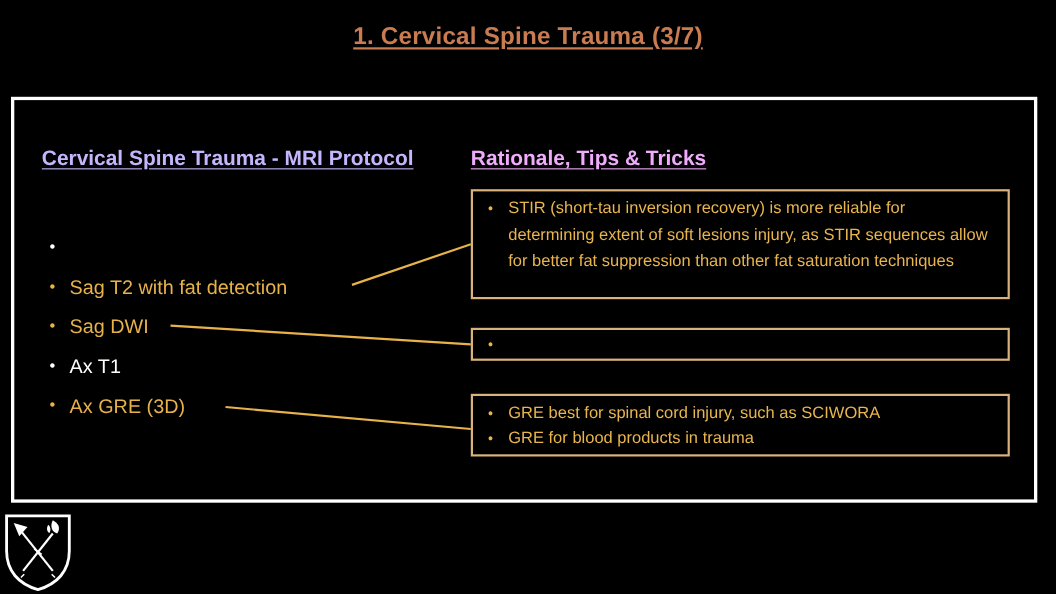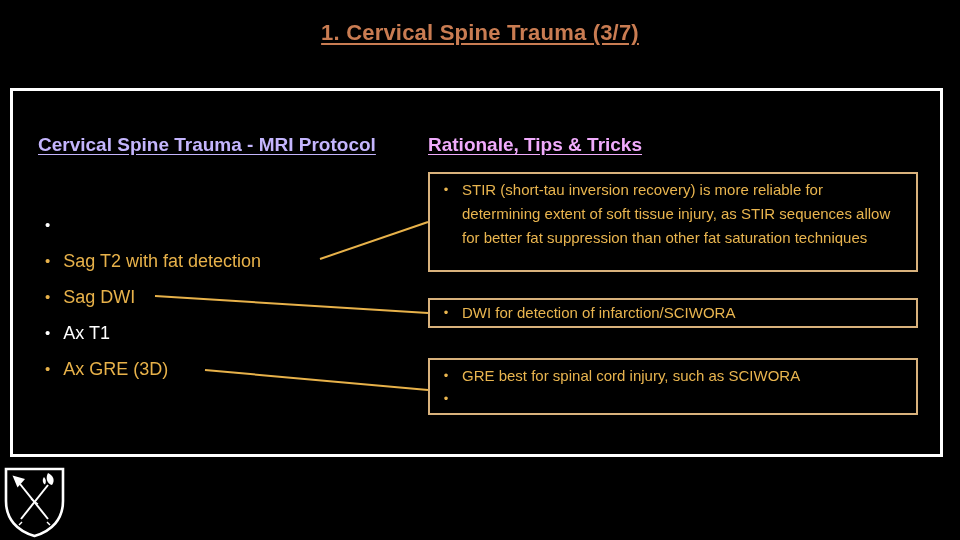--- a/index.html
+++ b/index.html
@@ -86,42 +86,42 @@
     <li class="gold">
       <span class="bullet">•</span>
       <span>Ax GRE (3D)</span>
     </li>
   </ul>
 
   <div class="note-box note-stir">
     <ul>
       <li>
         <span class="bullet">•</span>
-        <span class="note-text">STIR (short-tau inversion recovery) is more reliable for determining extent of soft tissue injury, as STIR sequences allow for better fat suppression than other fat saturation techniques</span>
+        <span class="note-text">STIR (short-tau inversion recovery) is more reliable for determining extent of soft lesions injury, as STIR sequences allow for better fat suppression than other fat saturation techniques</span>
       </li>
     </ul>
   </div>
 
   <div class="note-box note-dwi">
     <ul>
       <li>
         <span class="bullet">•</span>
-        <span class="note-text">DWI for detection of infarction/SCIWORA</span>
       </li>
     </ul>
   </div>
 
   <div class="note-box note-gre">
     <ul>
       <li>
         <span class="bullet">•</span>
         <span class="note-text">GRE best for spinal cord injury, such as SCIWORA</span>
       </li>
       <li>
         <span class="bullet">•</span>
+        <span class="note-text">GRE for blood products in trauma</span>
       </li>
     </ul>
   </div>
 
   <svg class="connector-svg" width="960" height="540">
     <line x1="320" y1="259" x2="428" y2="222"></line>
     <line x1="155" y1="296" x2="428" y2="313"></line>
     <line x1="205" y1="370" x2="428" y2="390"></line>
   </svg>
 

